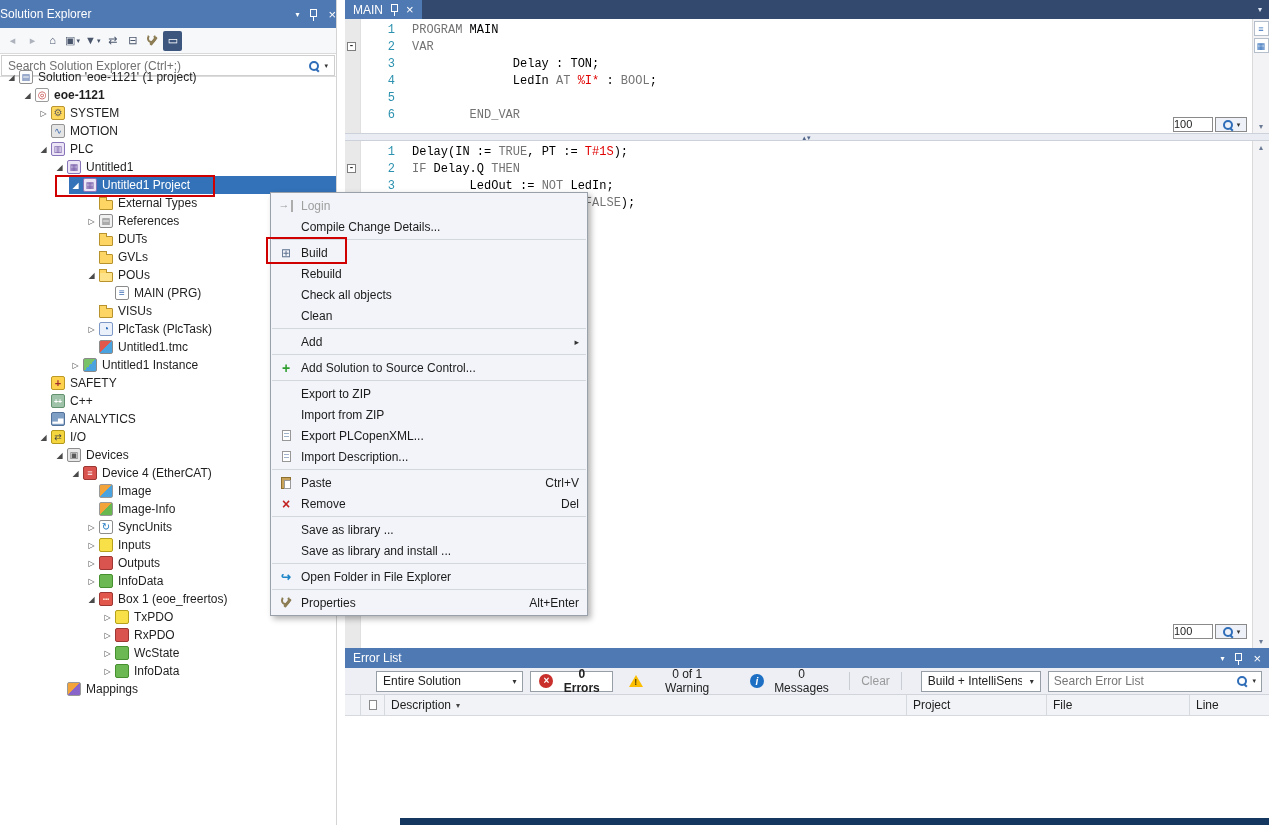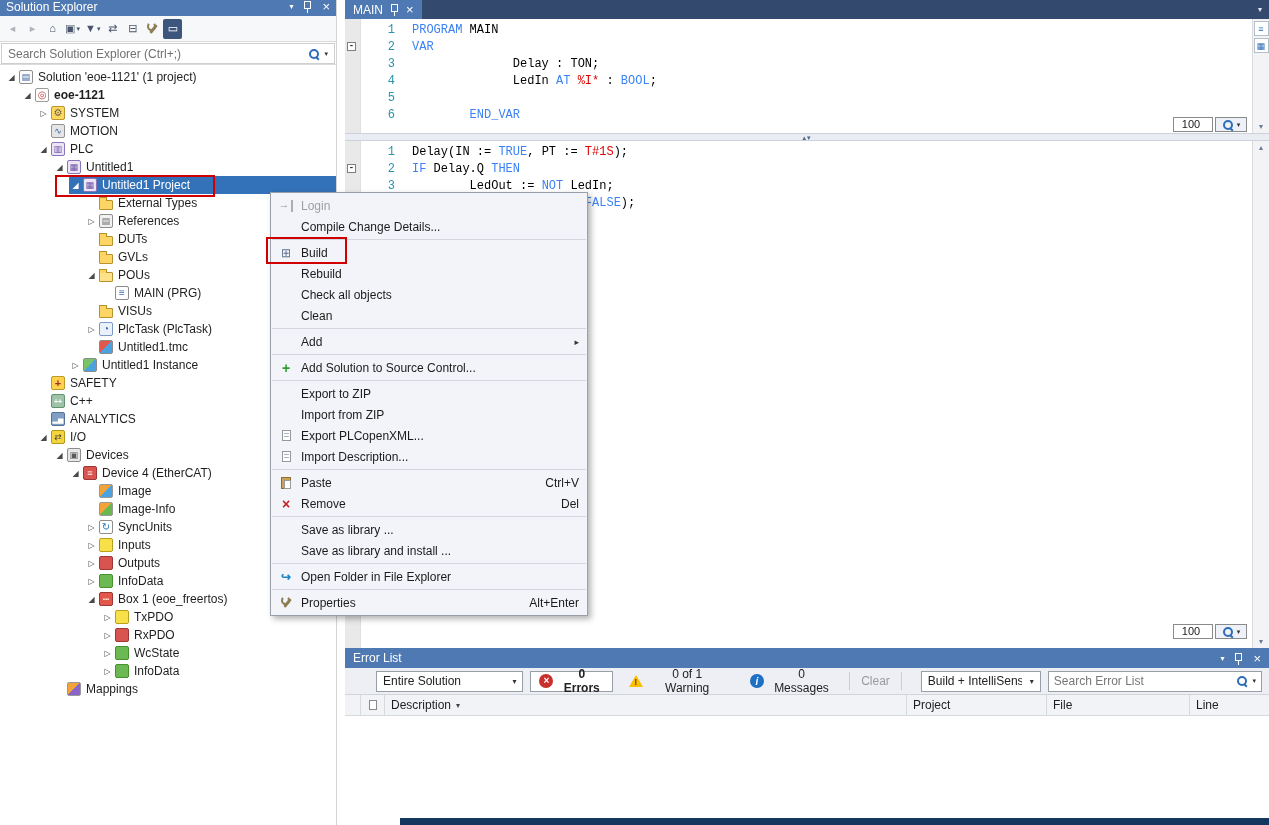--- a/index.html
+++ b/index.html
@@ -20,31 +20,31 @@
   .pane{position:absolute;left:345px;right:0;background:#fff;}
   .pane.top{top:19px;height:114px;}
   .pane.bottom{top:141px;height:507px;}
   .gutterbg{position:absolute;left:0;top:0;bottom:0;width:16px;background:#e9e9e9;border-right:1px solid #e0e0e0;}
   .lines{position:absolute;left:0;top:3px;right:18px;}
   .cl{display:flex;height:17px;line-height:17px;font-family:"Liberation Mono","DejaVu Sans Mono",monospace;font-size:12px;white-space:pre;position:relative;}
   .gcell{width:16px;flex:none;position:relative;}
   .fold{position:absolute;left:2px;top:3px;width:9px;height:9px;background:#fff;border:1px solid #7e7e7e;font:700 9px/7px "Liberation Mono",monospace;text-align:center;color:#222;}
   .lnum{width:34px;flex:none;text-align:right;color:#2b91af;}
   .code{padding-left:17px;}
-  .tk-plain{color:#000;}.tk-kw{color:#3b82f6;}.tk-addr{color:#e00000;}.tk-time{color:#e00000;}
+  .tk-plain{color:#000;}.tk-kw{color:#737373;}.tk-addr{color:#e00000;}.tk-time{color:#e00000;}
   .rail{position:absolute;right:0;top:0;bottom:0;width:17px;background:#f3f3f5;border-left:1px solid #dadada;display:flex;flex-direction:column;align-items:center;}
   .rail-btn{width:15px;height:15px;margin-top:2px;background:#fff;border:1px solid #b5bfcc;font-size:9px;color:#2f6db8;display:flex;align-items:center;justify-content:center;}
   .rail-fill{flex:1;}
   .rail-arrow{color:#6a7a95;font-size:8px;margin:2px 0;}
   .splitter{position:absolute;left:345px;right:0;top:133px;height:8px;background:#e9ecf2;border-top:1px solid #cdd2da;border-bottom:1px solid #cdd2da;display:flex;align-items:center;justify-content:center;z-index:2;}
   .grip{font-size:7px;color:#51648a;letter-spacing:1px;line-height:1;}
   .zoomer{position:absolute;display:flex;gap:2px;z-index:3;}
   .pane.top .zoomer{right:22px;bottom:1px;}
   .pane.bottom .zoomer{right:22px;bottom:9px;}
-  .zoom-box{width:40px;height:15px;background:#fff;border:1px solid #8a8a8a;font-size:11px;line-height:13px;text-align:center;padding-right:4px;color:#222;}
+  .zoom-box{width:40px;height:15px;background:#fff;border:1px solid #8a8a8a;font-size:11px;line-height:13px;text-align:left;padding-right:4px;color:#222;}
   .zoom-lens-btn{width:32px;height:15px;background:#eef2f8;border:1px solid #8a8a8a;display:flex;align-items:center;justify-content:center;gap:3px;}
   .mini-caret{font-size:7px;color:#333;}
   .lens{position:relative;width:12px;height:12px;display:inline-block;}
   .lens::before{content:"";position:absolute;left:1px;top:1px;width:6px;height:6px;border:2px solid #2f6db8;border-radius:50%;}
   .lens::after{content:"";position:absolute;left:8px;top:8px;width:4px;height:2px;background:#2f6db8;transform:rotate(45deg);transform-origin:0 50%;}
 
   
   .errlist{position:absolute;left:345px;right:0;top:648px;bottom:0;background:#fff;}
   .el-title{height:20px;background:var(--c-titlebar);color:#fff;display:flex;align-items:center;font-size:12px;padding:0 8px;}
   .el-title .t{flex:1;}
@@ -78,21 +78,21 @@
   .c-desc{width:522px;}
   .c-project{width:140px;}
   .c-file{width:143px;}
   .c-line{flex:1;border-right:none;}
   .hd-caret{font-size:8px;color:#444;}
   .minidoc{width:8px;height:10px;background:#fff;border:1px solid #8a8a8a;}
   .el-body{position:absolute;left:0;right:0;top:68px;bottom:0;background:#fff;}
 
   
   .se-panel{position:absolute;left:0;top:0;width:337px;height:825px;background:#fff;border-right:1px solid #d4d4d4;z-index:5;}
-  .se-title{height:16px;background:var(--c-titlebar);color:#fff;display:flex;align-items:flex-start;font-size:12px;padding:0 6px;}
+  .se-title{height:28px;background:var(--c-titlebar);color:#fff;display:flex;align-items:center;font-size:12px;padding:0 0;}
   .se-title .t{flex:1;}
   .se-toolbar{height:26px;border-bottom:1px solid #dadada;display:flex;align-items:center;padding:0 3px;gap:1px;background:#f7f8fa;}
   .tb-btn{height:20px;min-width:19px;padding:0 2px;display:flex;align-items:center;justify-content:center;color:#49556b;}
   .tb-glyph{font-size:11px;line-height:1;}
   .tb-btn.disabled{color:#adb2bc;}
   .tb-btn.pressed{background:#3d567e;color:#fff;border-radius:2px;}
   .tb-caret{font-size:7px;margin-left:1px;}
   .se-search{height:23px;border-bottom:1px solid #dcdcdc;padding:1px;}
   .se-search .box{height:21px;border:1px solid #cfcfcf;background:#fff;display:flex;align-items:center;padding:0 6px;gap:4px;color:#717171;font-size:12px;}
   .box .ph{flex:1;white-space:nowrap;overflow:hidden;}

